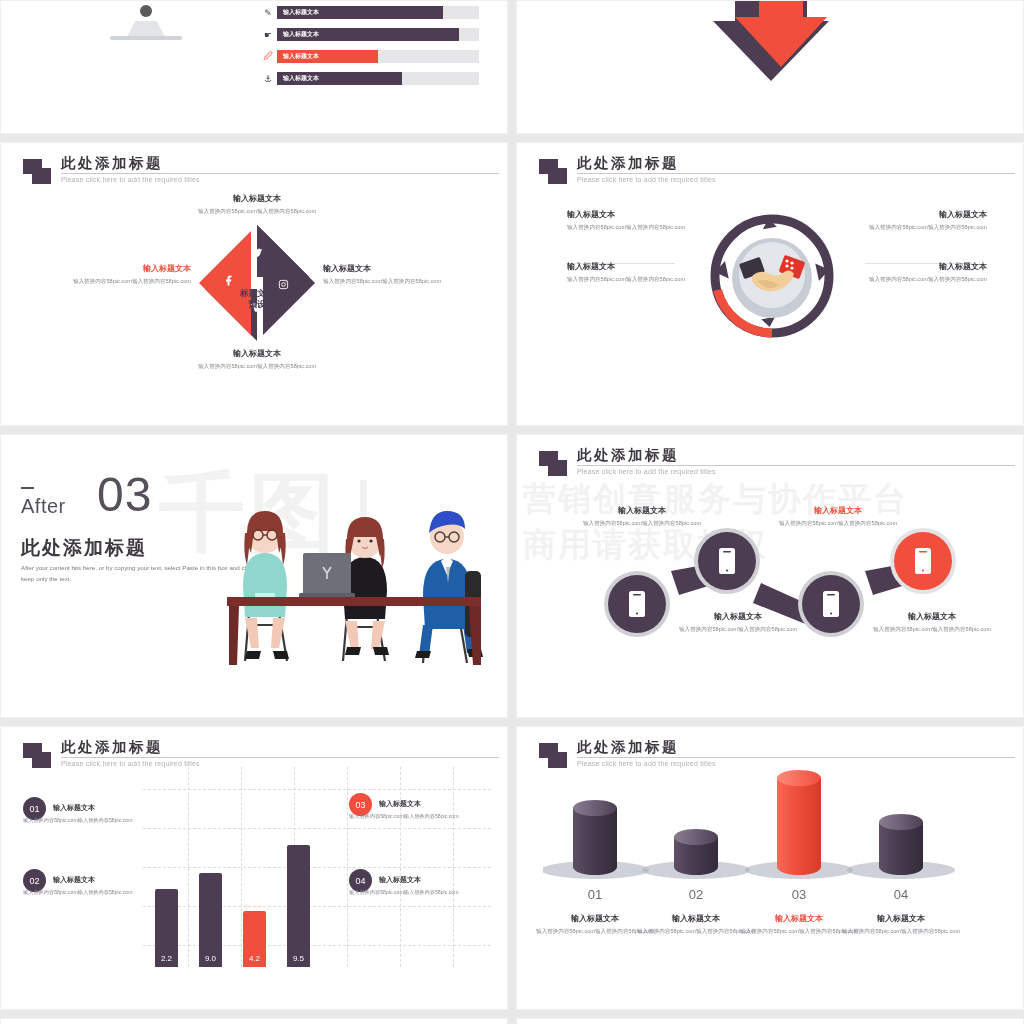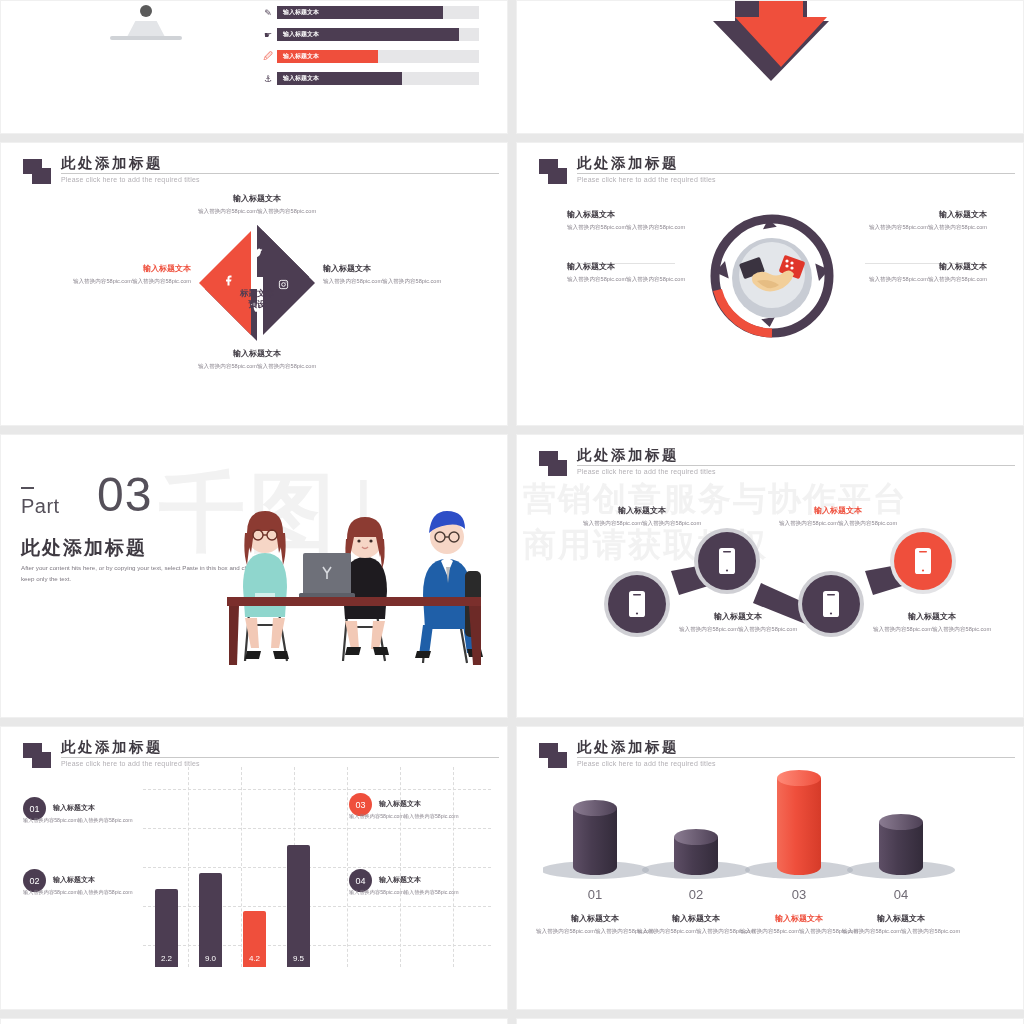--- a/index.html
+++ b/index.html
@@ -313,21 +313,21 @@
       <div class="ttl" style="font-size:8px;">输入标题文本</div>
       <div class="body-s" style="margin-top:3px;">输入替换内容58pic.com输入替换内容58pic.com</div>
     </div>
   </div>
 
   <div class="slide s5">
     <div class="wm" style="left:158px; top:20px; font-size:86px; letter-spacing:4px;">千图</div>
     <div class="wm" style="left:352px; top:30px; font-size:80px; font-weight:300;">|</div>
 
     <div class="part-dash"></div>
-    <div class="part-word">Part</div>
+    <div class="part-word">After</div>
     <div class="part-num">03</div>
     <div class="part-cn">此处添加标题</div>
     <div class="part-en">After your content hits here, or by copying your text, select Paste in this box and choose to keep only the text.</div>
 
     <div class="people">
       <svg width="260" height="200" viewBox="0 0 260 200">
 
         <g stroke="#3a3a3a" stroke-width="2.2" fill="none">
           <path d="M22 138 L18 186 M52 138 L60 186 M22 150 L52 150"></path>
           <path d="M120 140 L116 186 M150 140 L158 186 M120 152 L150 152"></path>

